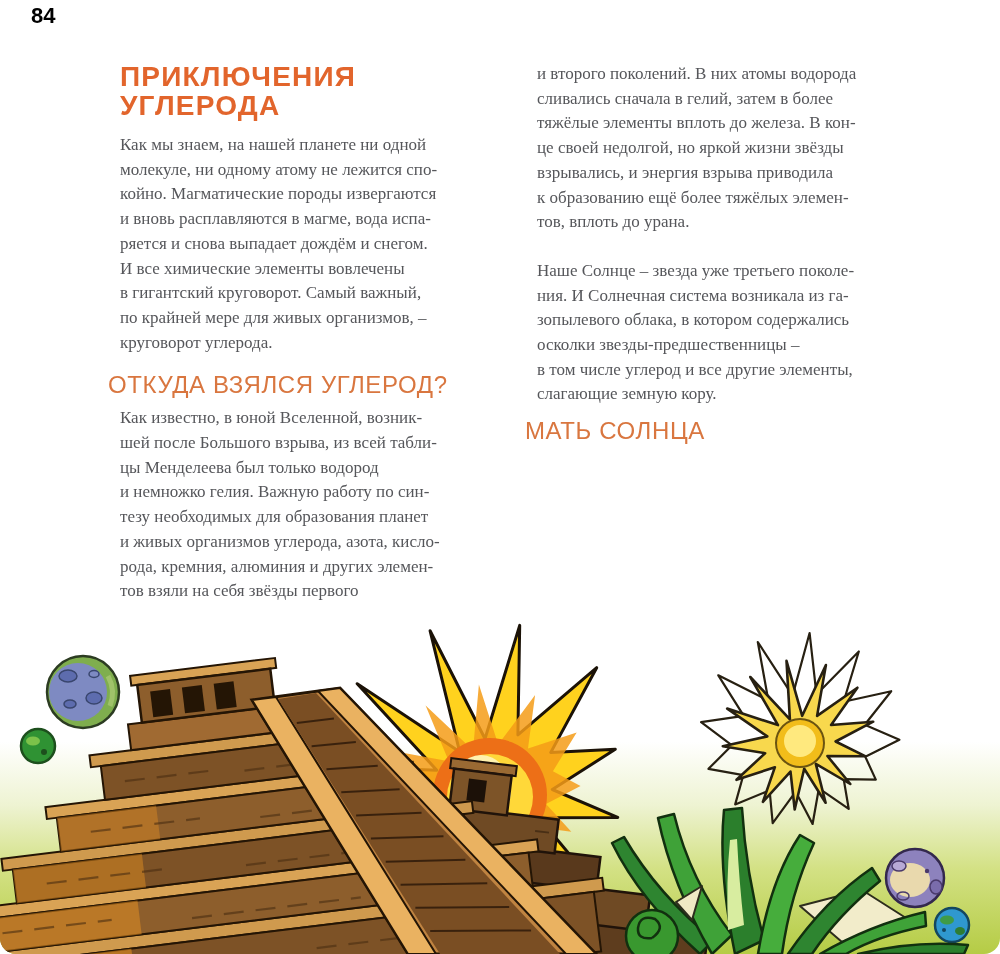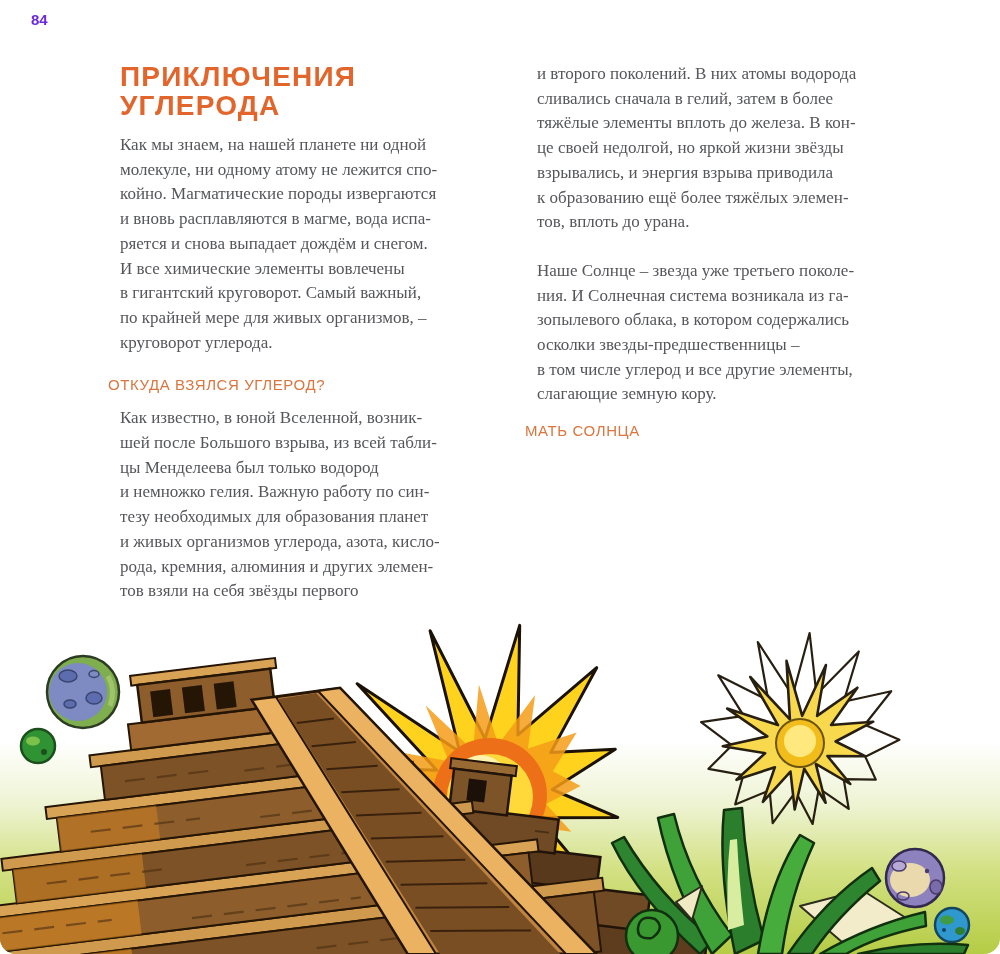--- a/index.html
+++ b/index.html
@@ -1,32 +1,32 @@
 <!DOCTYPE html>
 <html><head>
 <meta charset="utf-8">
 <style>
   html,body{margin:0;padding:0;background:#ffffff;}
   .page{
     position:relative;width:1000px;height:954px;background:#ffffff;
     font-family:"Liberation Sans","DejaVu Sans",sans-serif;overflow:hidden;
   }
   .page-number{
-    position:absolute;left:31px;top:11px;font-size:15px;font-weight:700;color:#6d28d9;
+    position:absolute;left:31px;top:3px;font-size:22px;font-weight:700;color:#000000;
   }
   .col{position:absolute;color:#55565a;font-size:17px;line-height:24.7px;}
   .col p{margin:12px;white-space:pre-line;font-family:Liberation Serif, serif;}
   .col-left{left:108px;top:50px;width:400px;}
   .col-right{left:525px;top:50px;width:410px;}
   h1.article-title{
     margin:12px;font-size:28px;line-height:29px;color:#e2652c;font-weight:700;
     letter-spacing:1.2px;white-space:pre-line;
   }
   h2.section-heading{
-    margin:0;font-size:15px;line-height:24px;color:#d9763f;font-weight:400;
+    margin:0;font-size:24px;line-height:24px;color:#d9763f;font-weight:400;
     letter-spacing:.6px;white-space:pre-line;
   }
   .col-left p.p1{margin-top:13px;}
   .col-left h2{margin-top:18px;}
   .col-left p.p2{margin-top:9px;}
   .col-right p.p2{margin-top:24px;}
   .col-right h2{}
   .col-right p.p3{margin-top:9px;}
   .illustration{
     position:absolute;left:0;top:600px;width:1000px;height:354px;

